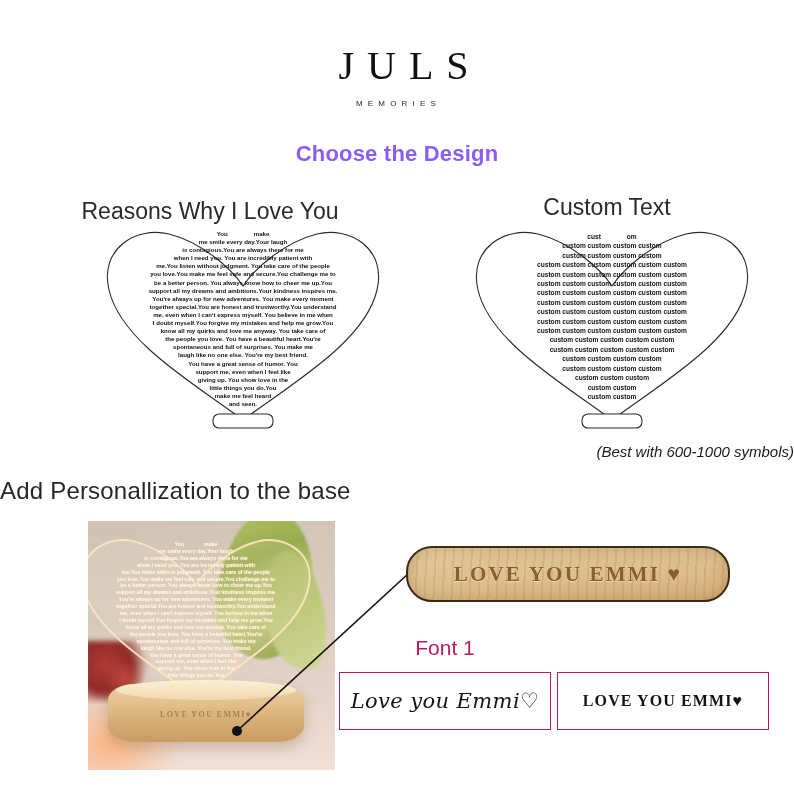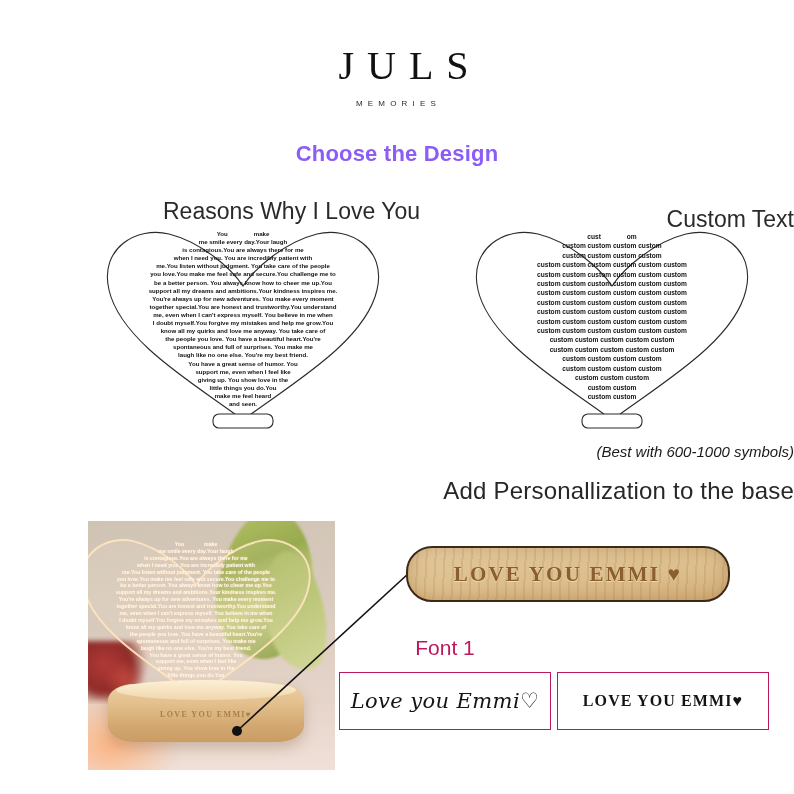--- a/index.html
+++ b/index.html
@@ -24,29 +24,29 @@
     font-size:8px;letter-spacing:5.2px;color:#2b2b2b;
     margin-top:13px;padding-left:3px;
   }
 
   
   .h-choose{
     position:absolute;top:141px;left:0;width:794px;text-align:center;
     font-size:22px;font-weight:bold;letter-spacing:.2px;color:#8b5cf6;
   }
   .h-add{
-    position:absolute;top:477px;left:0;width:794px;text-align:right;
+    position:absolute;top:477px;left:0;width:794px;text-align:left;
     font-size:24px;font-weight:400;letter-spacing:.2px;color:#272727;
   }
   .design-title{
     position:absolute;font-size:23px;font-weight:400;color:#2a2a2a;
-    text-align:right;white-space:nowrap;
+    text-align:center;white-space:nowrap;
   }
   .t-left{top:198px;left:0;width:420px;}
-  .t-right{top:206px;left:420px;width:374px;}
+  .t-right{top:194px;left:420px;width:374px;}
 
   
   .heart-wrap{position:absolute;}
   .heart-wrap.left{left:103px;top:224px;width:280px;height:210px;}
   .heart-wrap.right{left:472px;top:224px;width:280px;height:210px;}
   .heart-svg{position:absolute;left:0;top:0;}
   .heart-text{
     position:absolute;left:0;top:0;width:280px;height:196px;
     text-align:center;color:#111;
     font-size:6.1px;line-height:8.1px;font-weight:bold;

